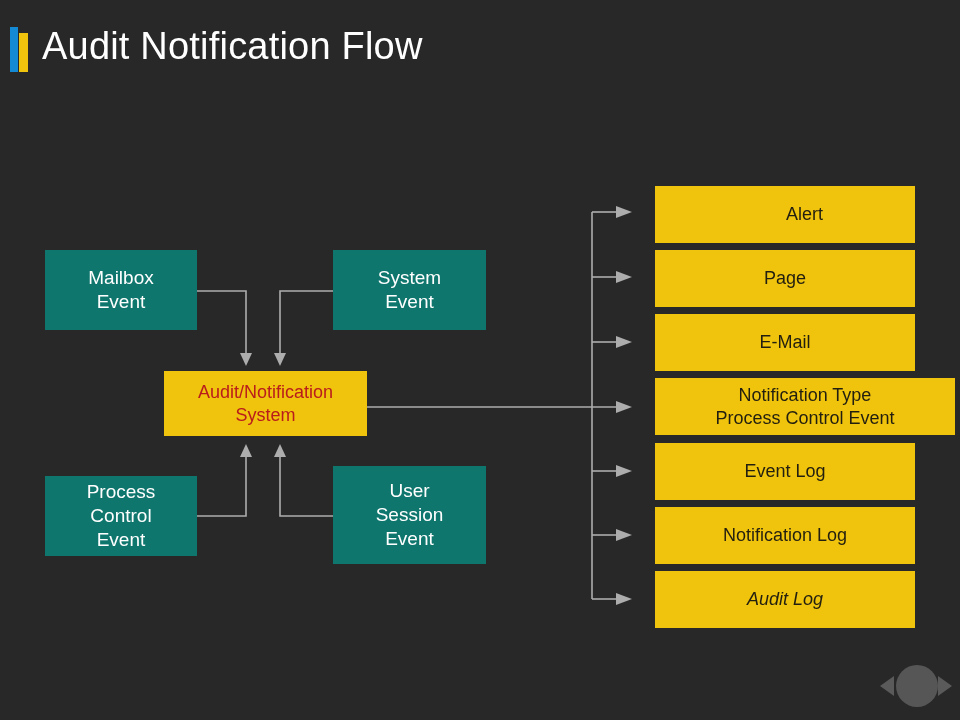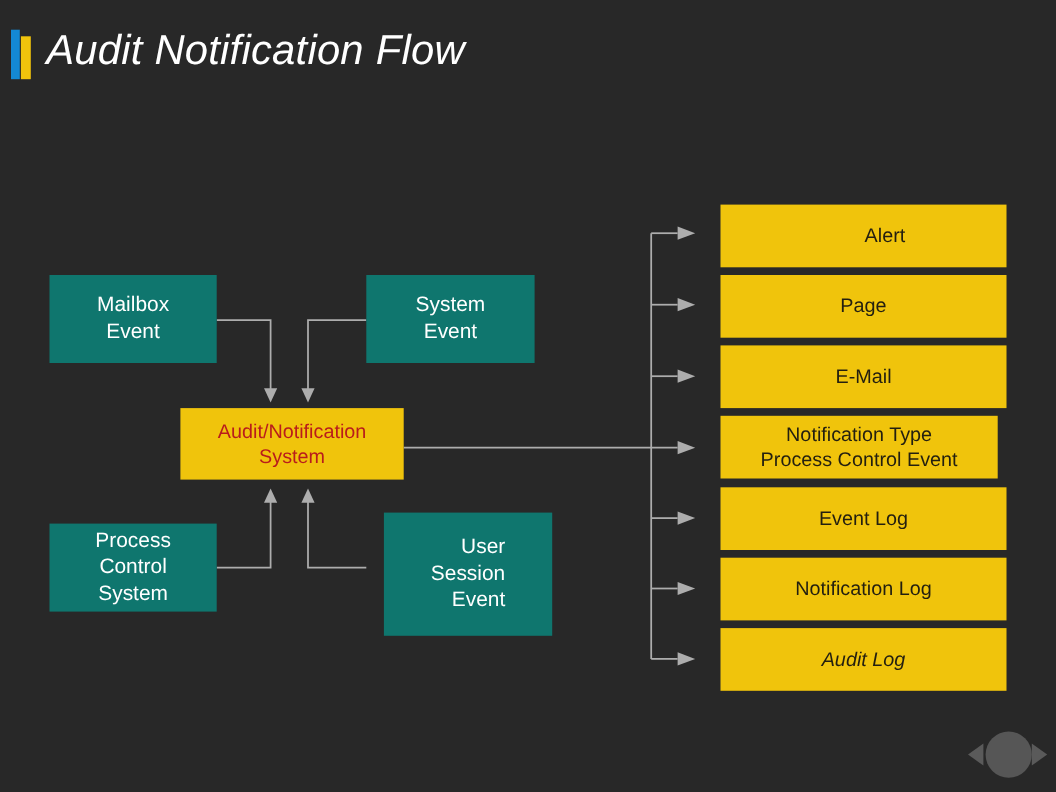--- a/index.html
+++ b/index.html
@@ -13,21 +13,21 @@
     height: 720px;
     background: #282828;
     overflow: hidden;
     font-family: "Liberation Sans", sans-serif;
   }
 
   
   #title-bar {
     position: absolute;
     left: 0; top: 0;
-    width: 960px; height: 100px; font-style: italic;
+    width: 960px; height: 100px;
   }
   .accent-bar-blue {
     position: absolute;
     left: 10px; top: 27px;
     width: 8px; height: 45px;
     background: #1489D4;
   }
   .accent-bar-yellow {
     position: absolute;
     left: 19px; top: 33px;
@@ -197,24 +197,24 @@
   </div>
 
   <div class="node node-blue" style="left:333px; top:250px; width:153px; height:80px;">
     <span class="node-label">System
 Event</span>
   </div>
 
   <div class="node node-blue" style="left:45px; top:476px; width:152px; height:80px;">
     <span class="node-label">Process
 Control
-System</span>
-  </div>
-
-  <div class="node node-blue" style="left:349px; top:466px; width:153px; height:112px;text-align:right;">
+Event</span>
+  </div>
+
+  <div class="node node-blue" style="left:333px; top:466px; width:153px; height:98px;">
     <span class="node-label">User
 Session
 Event</span>
   </div>
 
   <div class="node node-yellow-hub" style="left:164px; top:371px; width:203px; height:65px;">
     <span class="node-label">Audit/Notification
 System</span>
   </div>
 
@@ -223,21 +223,21 @@
   </div>
 
   <div class="node node-yellow-out" style="left:655px; top:250px; width:260px; height:57px;">
     <span class="node-label">Page</span>
   </div>
 
   <div class="node node-yellow-out" style="left:655px; top:314px; width:260px; height:57px;">
     <span class="node-label">E-Mail</span>
   </div>
 
-  <div class="node node-yellow-out" style="left:655px; top:378px; width:252px; height:57px;">
+  <div class="node node-yellow-out" style="left:655px; top:378px; width:300px; height:57px;">
     <span class="node-label">Notification Type
 Process Control Event</span>
   </div>
 
   <div class="node node-yellow-out" style="left:655px; top:443px; width:260px; height:57px;">
     <span class="node-label">Event Log</span>
   </div>
 
   <div class="node node-yellow-out" style="left:655px; top:507px; width:260px; height:57px;">
     <span class="node-label">Notification Log</span>

